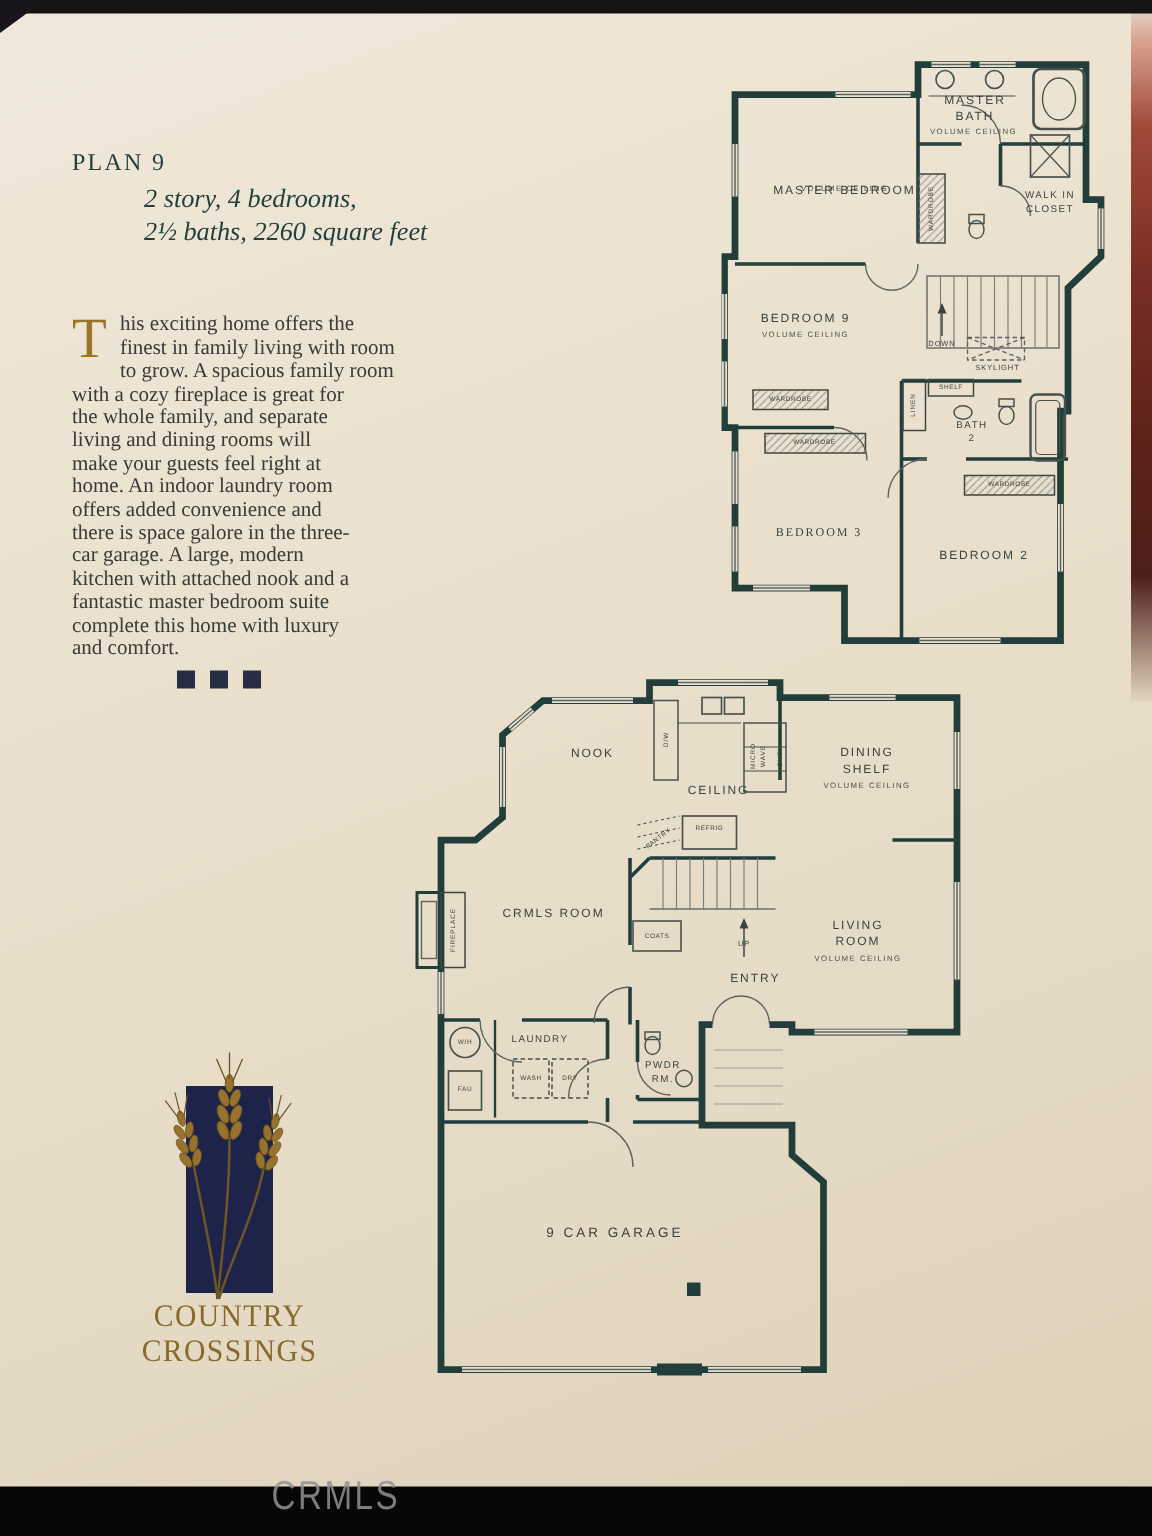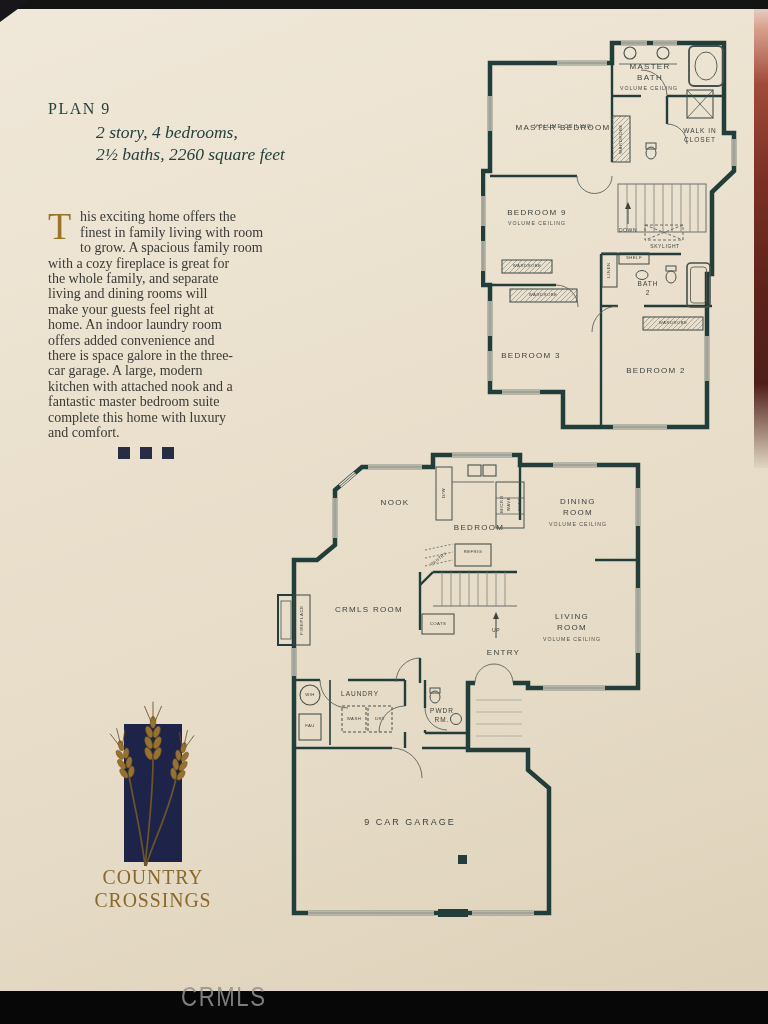--- a/index.html
+++ b/index.html
@@ -213,21 +213,21 @@
     <div class="lbl vc" style="left:56px;top:188px;">VOLUME CEILING</div>
     <div class="lbl tiny" style="left:147px;top:194px;">DOWN</div>
     <div class="lbl tiny" style="left:184px;top:210px;">SKYLIGHT</div>
     <div class="lbl micro" style="left:153px;top:222px;">SHELF</div>
     <div class="lbl micro vert" style="left:128px;top:234px;">LINEN</div>
     <div class="lbl sm" style="left:167px;top:253px;">BATH
 2</div>
     <div class="lbl micro" style="left:46px;top:230px;">WARDROBE</div>
     <div class="lbl micro" style="left:62px;top:259px;">WARDROBE</div>
     <div class="lbl micro" style="left:192px;top:287px;">WARDROBE</div>
-    <div class="lbl" style="left:50px;top:320px;">BEDROOM 3</div>
+    <div class="lbl" style="left:65px;top:320px;font-family:Liberation Serif, serif;">BEDROOM 3</div>
     <div class="lbl" style="left:175px;top:335px;">BEDROOM 2</div>
   </div>
 
   <div class="planbox" style="left:272px;top:448px;width:372px;height:482px;">
     <svg width="372" height="482" viewBox="0 0 372 482">
 
       <path d="M241 235 H256 V240 H366 V17 H248 V7 H161 V19 H90 L63 42 V97 L45 112 H22 V465 H277 V340 L256 322 V302 H196 V235 H203" fill="none" stroke="#223e3b" stroke-width="4.5"></path>
 
       <g stroke="#223e3b" stroke-width="2.4" fill="none">
         <path d="M248 17 V72"></path>
@@ -345,29 +345,29 @@
             <path d="M271 240 H333"></path>
           <path d="M63 50 V90"></path>
             <path d="M83 25 L68 38"></path>
             <path d="M22 200 V228"></path>
           <path d="M36 465 H162"></path>
             <path d="M200 465 H262"></path>
         </g>
       </g>
     </svg>
     <div class="lbl" style="left:123px;top:55px;text-align:center;">NOOK</div>
-    <div class="lbl" style="left:207px;top:80px;">BEDROOM</div>
+    <div class="lbl" style="left:207px;top:80px;">CEILING</div>
     <div class="lbl micro vert" style="left:172px;top:45px;">D/W</div>
     <div class="lbl micro vert" style="left:230px;top:56px;">MICRO</div>
     <div class="lbl micro vert" style="left:237px;top:56px;">WAVE</div>
     <div class="lbl micro vert" style="left:248px;top:56px;">OVEN</div>
     <div class="lbl micro" style="left:201px;top:104px;">REFRIG</div>
     <div class="lbl micro rot" style="left:167px;top:111px;">PANTRY</div>
     <div class="lbl" style="left:306px;top:60px;">DINING
-ROOM</div>
+SHELF</div>
     <div class="lbl vc" style="left:306px;top:77px;">VOLUME CEILING</div>
     <div class="lbl" style="left:97px;top:162px;">CRMLS ROOM</div>
     <div class="lbl micro vert" style="left:30px;top:172px;">FIREPLACE</div>
     <div class="lbl micro" style="left:166px;top:176px;">COATS</div>
     <div class="lbl tiny" style="left:224px;top:182px;">UP</div>
     <div class="lbl" style="left:219px;top:205px;padding-left:25px;">ENTRY</div>
     <div class="lbl" style="left:300px;top:175px;">LIVING
 ROOM</div>
     <div class="lbl vc" style="left:300px;top:192px;">VOLUME CEILING</div>
     <div class="lbl sm" style="left:88px;top:246px;">LAUNDRY</div>

